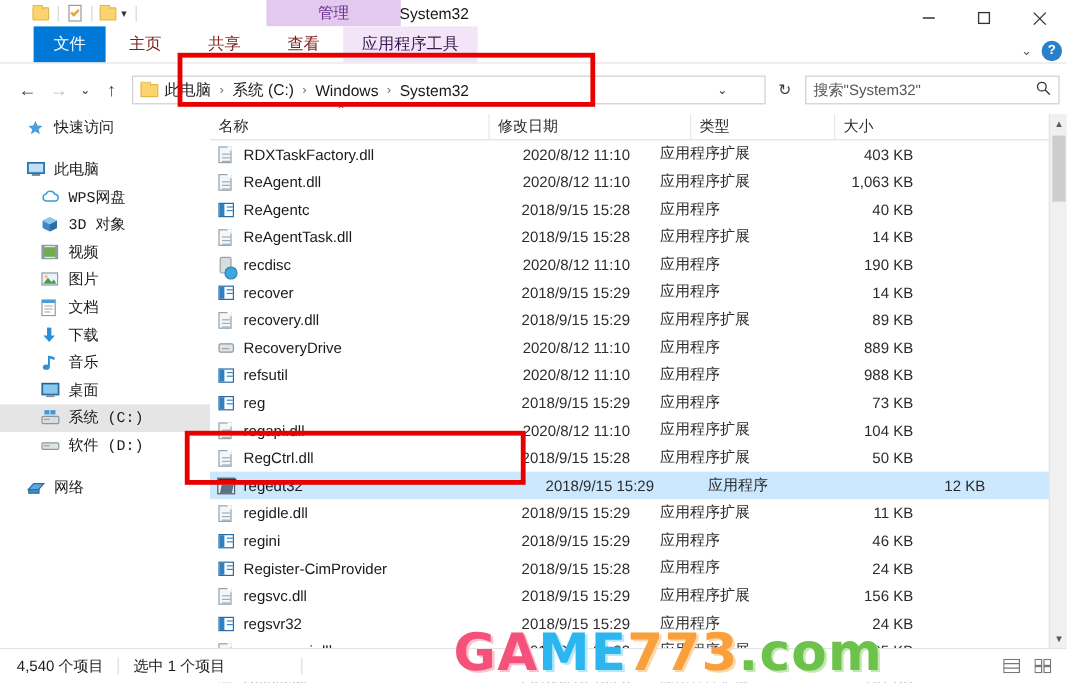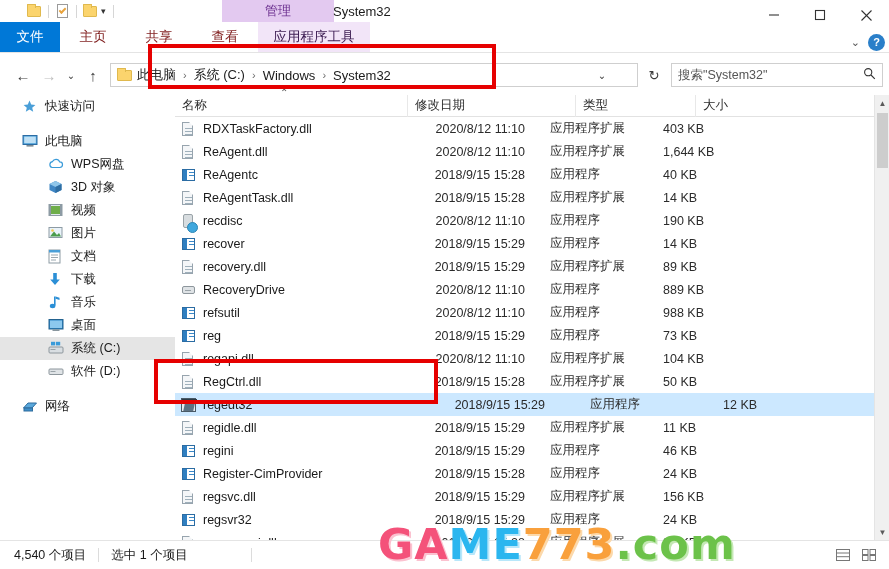--- a/index.html
+++ b/index.html
@@ -55,21 +55,21 @@
     font-size:13px; color:#1a1a1a;
   }
 
   .wincontrols { position:absolute; right:0; top:0; display:flex; height:30px; }
   .wc { width:46px; height:30px; display:flex; align-items:center; justify-content:center; }
   .wc svg { display:block; }
 
   
   .ribbon-tabs {
     position:absolute; left:0; top:22px; width:889px; height:30px;
-    background:#ffffff; display:flex; align-items:stretch;
+    background:#ffffff; display:flex; align-items:stretch;padding-left:28px;
   }
   .tab {
     display:flex; align-items:center; justify-content:center;
     font-size:13.5px; color:#7f1d1d; height:30px;
   }
   .tab.file {
     width:60px; background:#0078d7; color:#ffffff;
   }
   .tab.home  { width:66px; }
   .tab.share { width:66px; }
@@ -123,24 +123,24 @@
   .search-ph { font-size:12.5px; color:#555; flex:1; }
   .search-ico { font-size:13px; color:#333; }
 
   
   .sidebar {
     position:absolute; left:0; top:95px; width:175px; height:445px;
     background:#ffffff; overflow:hidden;
   }
   .side-item {
     height:23px; display:flex; align-items:center;
-    font-size:12.5px; color:#1a1a1a; white-space:nowrap;
+    font-size:12.5px; color:#1a1a1a; white-space:nowrap;font-family:Liberation Mono, monospace;
   }
   .side-item.lvl0 { padding-left:22px; }
-  .side-item.lvl1 { padding-left:48px; }
+  .side-item.lvl1 { padding-left:34px; }
   .side-item.sel { background:#e5e5e5; }
   .side-ico { width:17px; height:16px; margin-right:6px; position:relative; flex:none; }
   .side-gap { height:12px; }
 
   
   .listpane {
     position:absolute; left:175px; top:95px; width:714px; height:445px;
     background:#ffffff;
   }
   .colhdr {
@@ -161,21 +161,21 @@
   }
 
   .rows { position:absolute; left:0; top:22px; width:700px; }
   .row {
     height:23px; display:flex; align-items:center; font-size:12.5px; color:#1a1a1a;
   }
   .row.sel { background:#cce8ff;gap:20px; }
   .c-name { width:200px; display:flex; align-items:center; padding-left:6px; white-space:nowrap;}
   .c-date { width:168px; text-align:right; padding-right:18px; color:#2b2b2b; }
   .c-type { width:120px; padding-left:7px; color:#2b2b2b; }
-  .c-size { width:104px; padding-right:6px; color:#2b2b2b; }
+  .c-size { width:104px; text-align:right; padding-right:6px; color:#2b2b2b; }
   .fico { width:15px; height:16px; margin-right:7px; position:relative; flex:none; }
 
   
   .ico-dll, .ico-dll::after {
     position:absolute;
   }
   .ico-dll {
     left:1px; top:1px; width:11px; height:14px;
     background:#f4f6f8; border:1px solid #97a4ae;
   }
@@ -525,21 +525,21 @@
           <span class="c-name">
             <span class="fico">
               <span class="ico-dll">
                 <span class="pg-lines"></span>
               </span>
             </span>
             <span>ReAgent.dll</span>
           </span>
           <span class="c-date">2020/8/12 11:10</span>
           <span class="c-type">应用程序扩展</span>
-          <span class="c-size">1,644 KB</span>
+          <span class="c-size">1,063 KB</span>
         </div>
         <div class="row">
           <span class="c-name">
             <span class="fico">
               <span class="ico-exe"></span>
             </span>
             <span>ReAgentc</span>
           </span>
           <span class="c-date">2018/9/15 15:28</span>
           <span class="c-type">应用程序</span>

